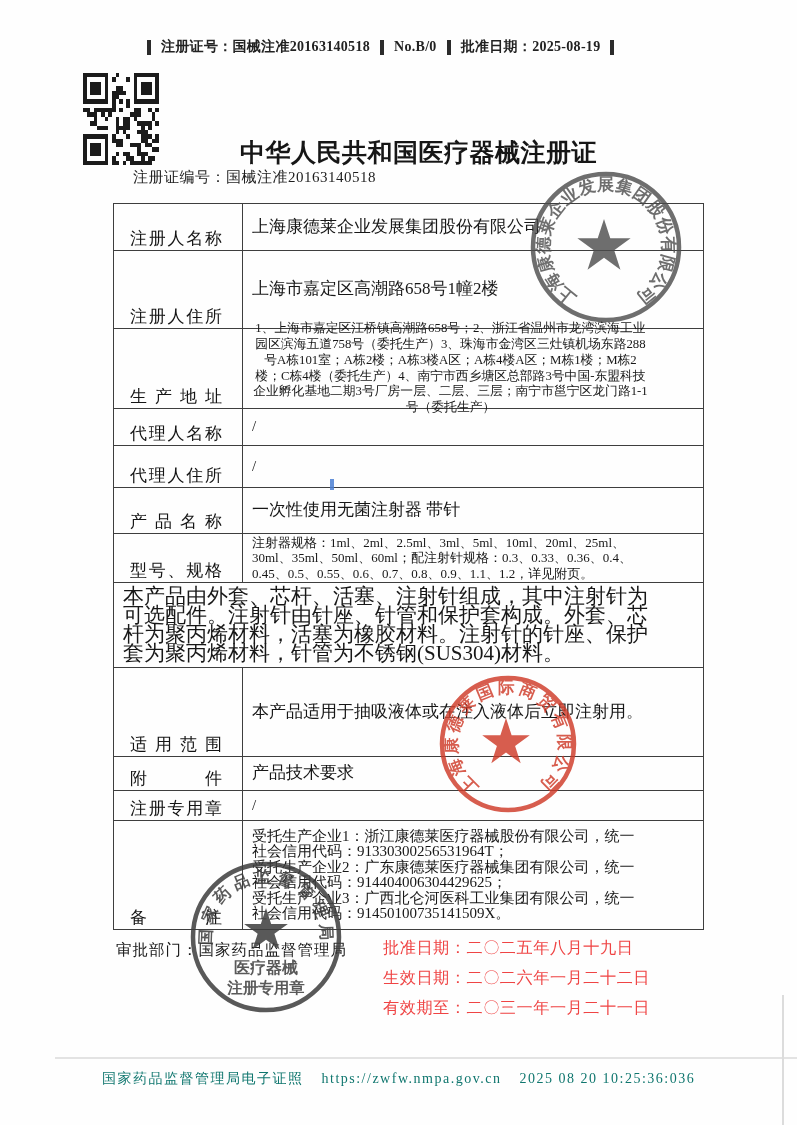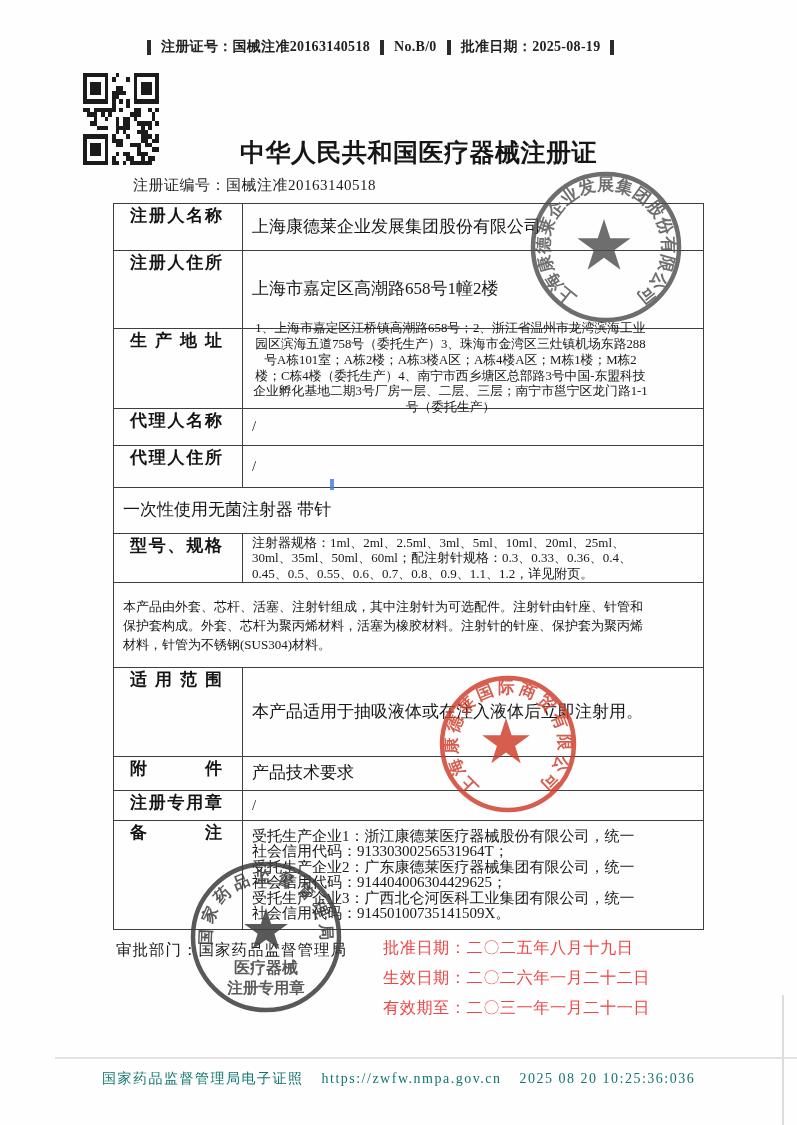--- a/index.html
+++ b/index.html
@@ -10,37 +10,37 @@
   
   .header-bar { position:absolute; left:137px; top:38px; display:flex; align-items:center;
                 font-size:14px; font-weight:600; color:#222; white-space:nowrap; letter-spacing:0.3px; }
   .hsep { display:inline-block; width:4px; height:15px; background:#2b2b2b; margin:0 10px; }
 
   
   .qr { position:absolute; left:83px; top:73px; width:76px; height:92px; }
 
   .title { position:absolute; left:0; right:0; top:136px; text-align:center; transform:translateX(20px);
            font-size:25px; font-weight:700; letter-spacing:0.5px; color:#161616; }
-  .cert-no { position:absolute; left:133px; top:176px; font-size:15px; color:#1d1d1d; letter-spacing:0.5px; }
+  .cert-no { position:absolute; left:133px; top:168px; font-size:15px; color:#1d1d1d; letter-spacing:0.5px; }
 
   
   .ctable { position:absolute; left:113px; top:203px; width:591px; border:1.6px solid #3e3e3e; background:transparent; }
   .trow { display:flex; border-bottom:1.6px solid #3e3e3e; }
   .trow:last-child { border-bottom:none; }
-  .tlabel { width:129px; flex:0 0 129px; border-right:1.6px solid #3e3e3e; display:flex; align-items:flex-start;font-weight:bold; }
+  .tlabel { width:129px; flex:0 0 129px; border-right:1.6px solid #3e3e3e; display:flex; align-items:flex-end; }
   .tlabel span { display:block; width:92px; margin-left:16px; font-size:17px; color:#141414;
                  text-align:justify; text-align-last:justify; }
   .tvalue { flex:1; display:flex; flex-direction:column; justify-content:center;
             padding:2px 54px 2px 9px; font-size:17px; line-height:1.3; color:#171717; }
   .r1{height:47px}.r2{height:78px}.r3{height:80px}.r4{height:37px}.r5{height:42px}.r6{height:46px}
   .r7{height:49px}.r8{height:85px}.r9{height:89px}.r10{height:34px}.r11{height:30px}.r12{height:108px}
   .r3 .tvalue{font-size:12.8px; line-height:15.8px;text-align:center;}
   .r4 .tvalue,.r5 .tvalue,.r11 .tvalue{font-size:15px;}
   .r7 .tvalue{font-size:13px; line-height:15.5px;}
-  .r8 .tvalue{font-size:13px; line-height:19px;}
+  .r8 .tvalue{font-size:21px; line-height:19px;}
   .r12 .tvalue{font-size:15px; line-height:15.5px;}
 
   
   .dept-line { position:absolute; left:116px; top:940px; font-size:15.5px; color:#1a1a1a; letter-spacing:1px; }
   .dates { position:absolute; left:383px; top:937px; font-size:16.2px; color:#ef4444; }
   .dates div { margin-bottom:8px; letter-spacing:0.5px; }
 
   
   .stamp { position:absolute; pointer-events:none; }
   .stamp-a { left:521px; top:162px; opacity:0.8; }
@@ -325,20 +325,23 @@
     </div>
     <div class="trow r5">
       <div class="tlabel">
           <span>代理人住所</span>
         </div>
       <div class="tvalue">
           <div>/</div>
         </div>
     </div>
     <div class="trow r6">
+      <div class="tlabel">
+          <span>产品名称</span>
+        </div>
       <div class="tvalue">
           <div>一次性使用无菌注射器 带针</div>
         </div>
     </div>
     <div class="trow r7">
       <div class="tlabel">
           <span>型号、规格</span>
         </div>
       <div class="tvalue">
           <div>注射器规格：1ml、2ml、2.5ml、3ml、5ml、10ml、20ml、25ml、30ml、35ml、50ml、60ml；配注射针规格：0.3、0.33、0.36、0.4、0.45、0.5、0.55、0.6、0.7、0.8、0.9、1.1、1.2，详见附页。</div>

